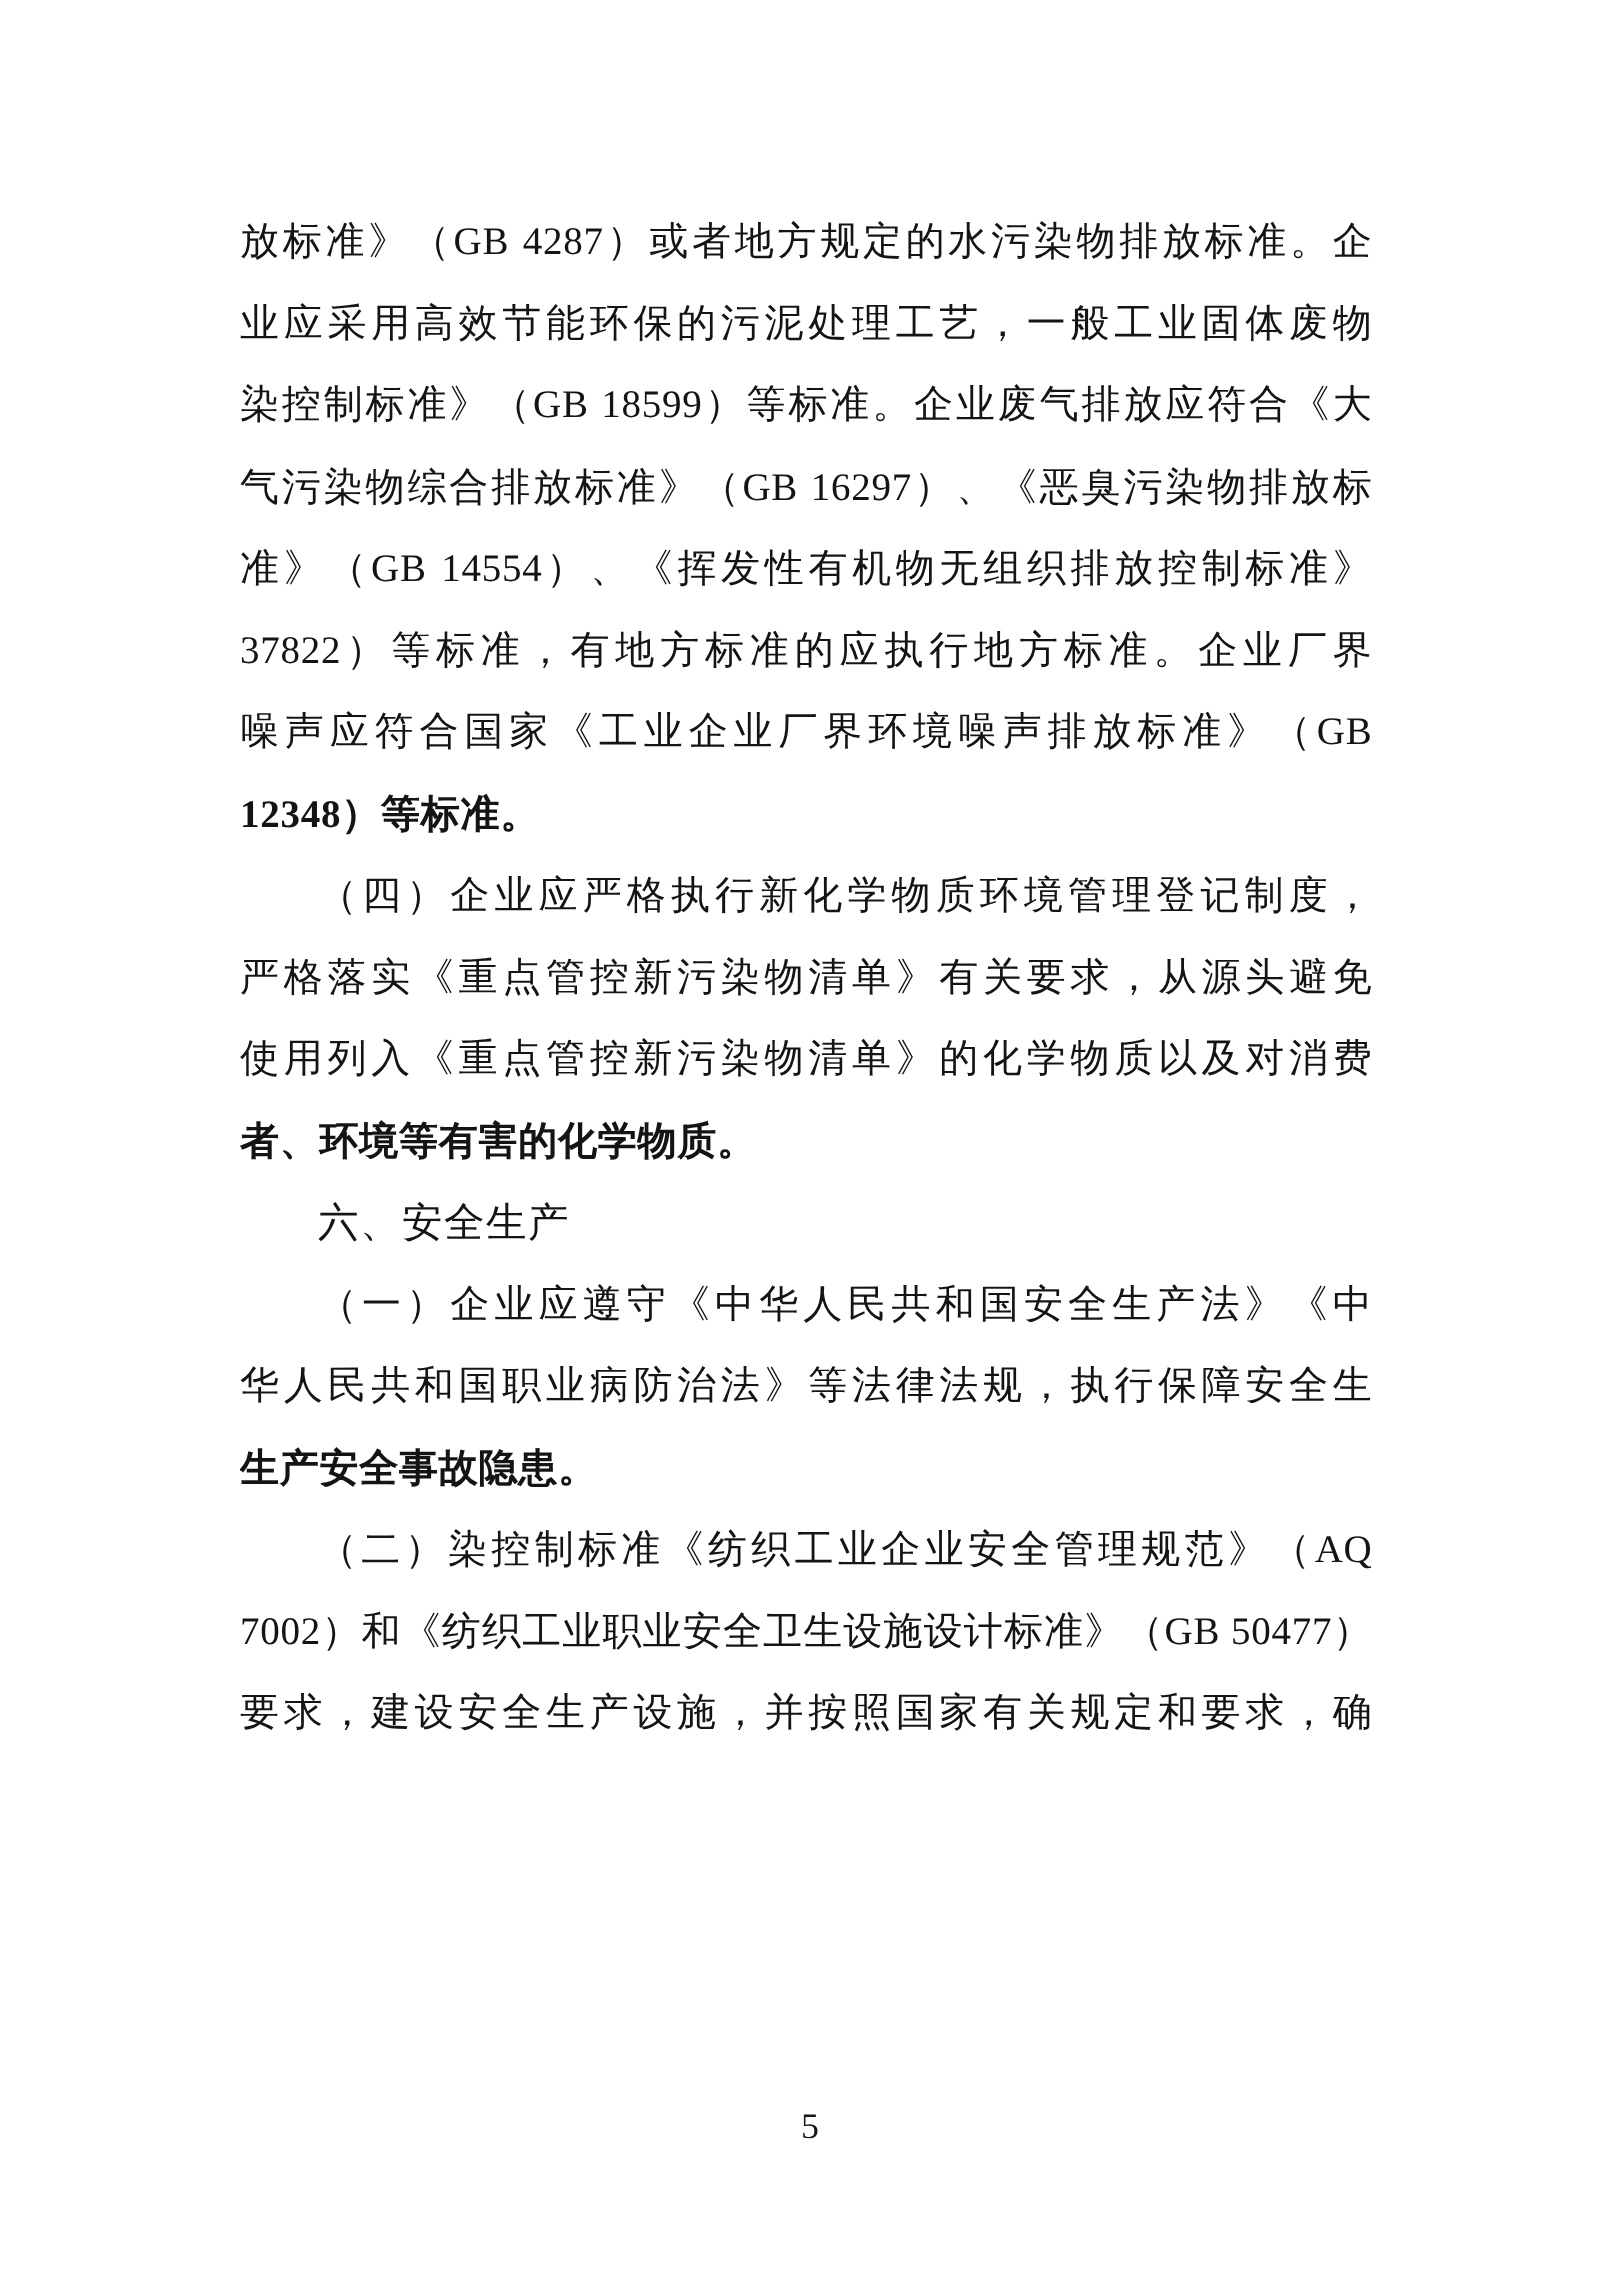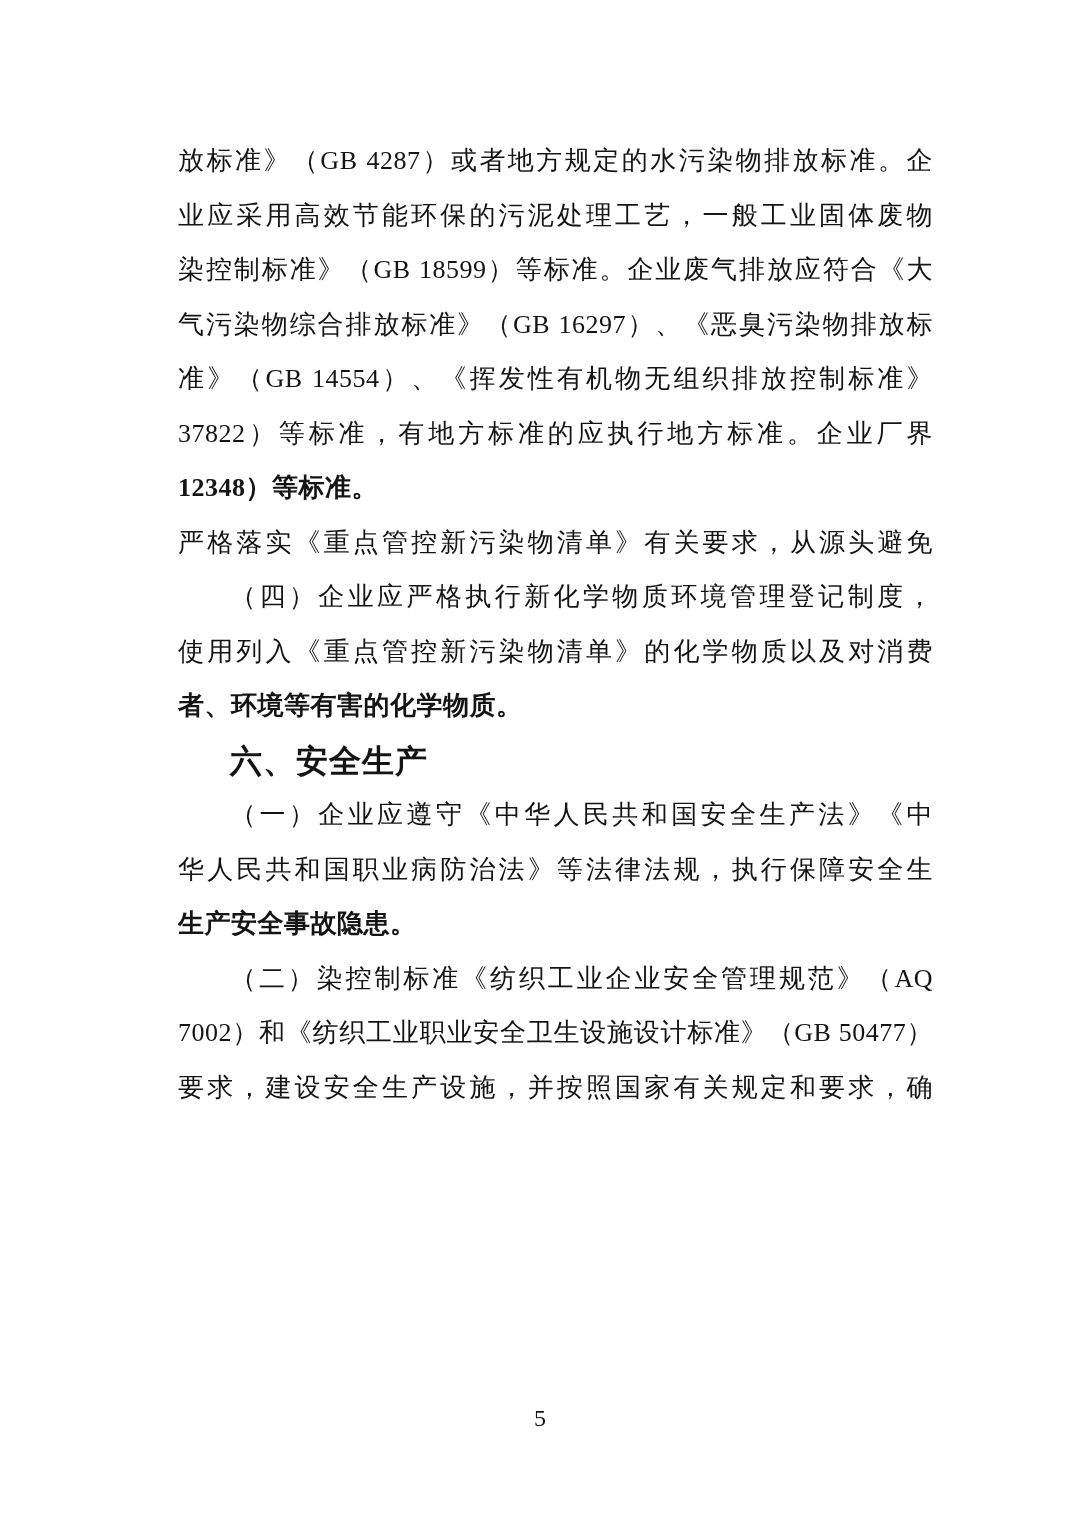--- a/index.html
+++ b/index.html
@@ -12,21 +12,21 @@
     position: relative;
     width: 1080px;
     height: 1526px;
     background: #ffffff;
     overflow: hidden;
     font-family: "Liberation Serif", "DejaVu Serif", serif;
     color: #141414;
   }
   .text-block {
     position: absolute;
-    left: 178px;
+    left: 160px;
     top: 134px;
     width: 755px;
   }
   .paragraph {
     margin: 0;
     padding: 0;
   }
   .line {
     font-size: 26px;
     line-height: 54.5px;
@@ -40,22 +40,22 @@
   }
   .line.first-indent {
     padding-left: 52px;
   }
   .line.flush-last {
     text-align-last: left;
     font-weight: bold;
   }
   .line.heading {
     font-family: "Liberation Sans", "DejaVu Sans", sans-serif;
-    font-weight: 700;
-    font-size: 32px;
+    font-weight: 400;
+    font-size: 27px;
     text-align-last: left;
     letter-spacing: 1px;
   }
   .page-number {
     position: absolute;
     left: 0;
     top: 1398px;
     width: 1080px;
     text-align: center;
     font-size: 24px;
@@ -68,25 +68,26 @@
 
 <div class="page">
   <main class="text-block" id="text-block">
       <section class="paragraph">
         <div class="line">放标准》（GB 4287）或者地方规定的水污染物排放标准。企</div>
         <div class="line">业应采用高效节能环保的污泥处理工艺，一般工业固体废物</div>
         <div class="line">染控制标准》（GB 18599）等标准。企业废气排放应符合《大</div>
         <div class="line">气污染物综合排放标准》（GB 16297）、《恶臭污染物排放标</div>
         <div class="line">准》（GB 14554）、《挥发性有机物无组织排放控制标准》（GB</div>
         <div class="line">37822）等标准，有地方标准的应执行地方标准。企业厂界</div>
+        <div class="line">噪声应符合国家《工业企业厂界环境噪声排放标准》（GB</div>
         <div class="line flush-last">12348）等标准。</div>
       </section>
       <section class="paragraph">
+        <div class="line first-indent">（四）企业应严格执行新化学物质环境管理登记制度，</div>
         <div class="line">严格落实《重点管控新污染物清单》有关要求，从源头避免</div>
-        <div class="line first-indent">（四）企业应严格执行新化学物质环境管理登记制度，</div>
         <div class="line">使用列入《重点管控新污染物清单》的化学物质以及对消费</div>
         <div class="line flush-last">者、环境等有害的化学物质。</div>
       </section>
       <section class="paragraph">
         <div class="line heading first-indent flush-last">六、安全生产</div>
       </section>
       <section class="paragraph">
         <div class="line first-indent">（一）企业应遵守《中华人民共和国安全生产法》《中</div>
         <div class="line">华人民共和国职业病防治法》等法律法规，执行保障安全生</div>
         <div class="line flush-last">生产安全事故隐患。</div>

